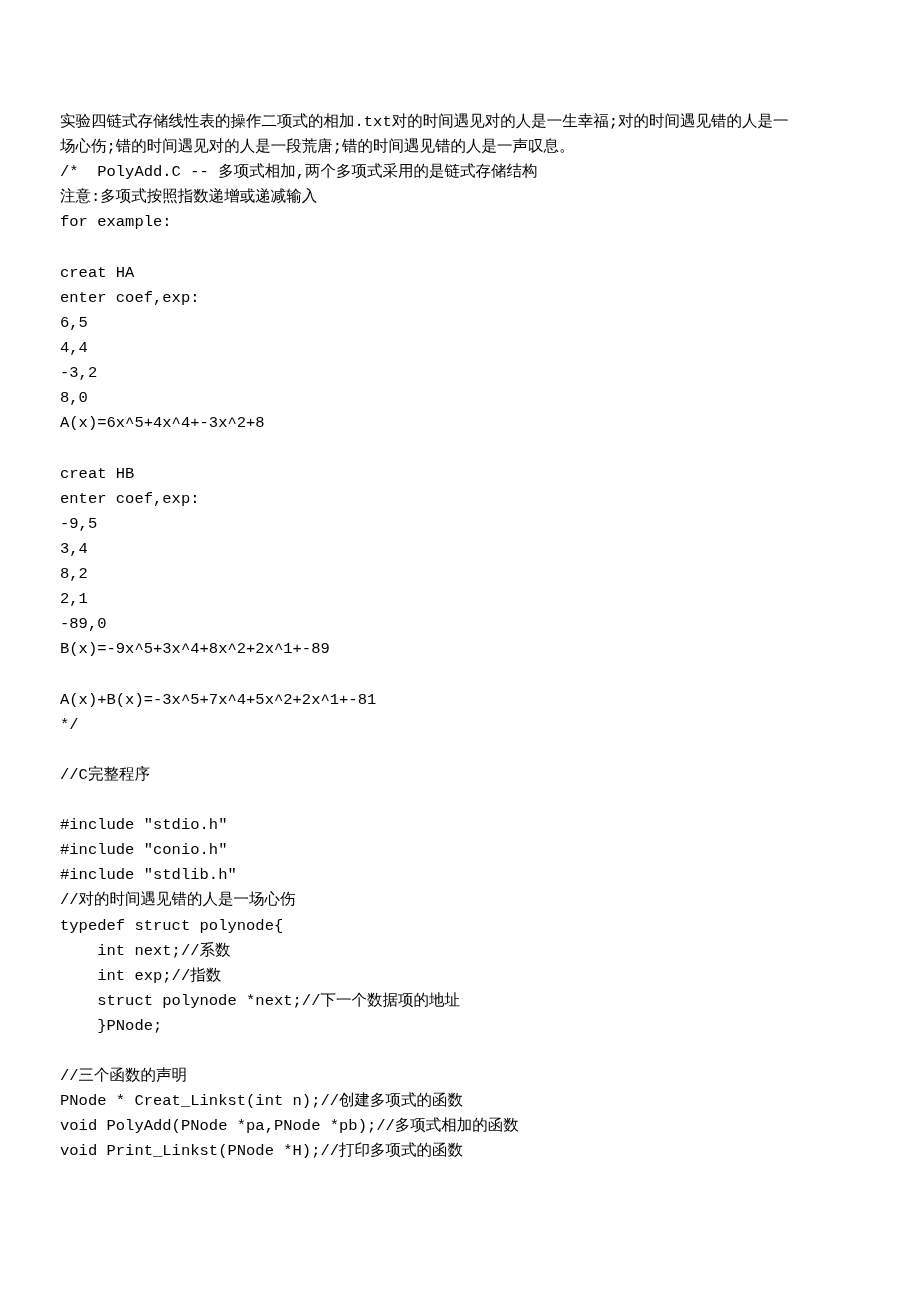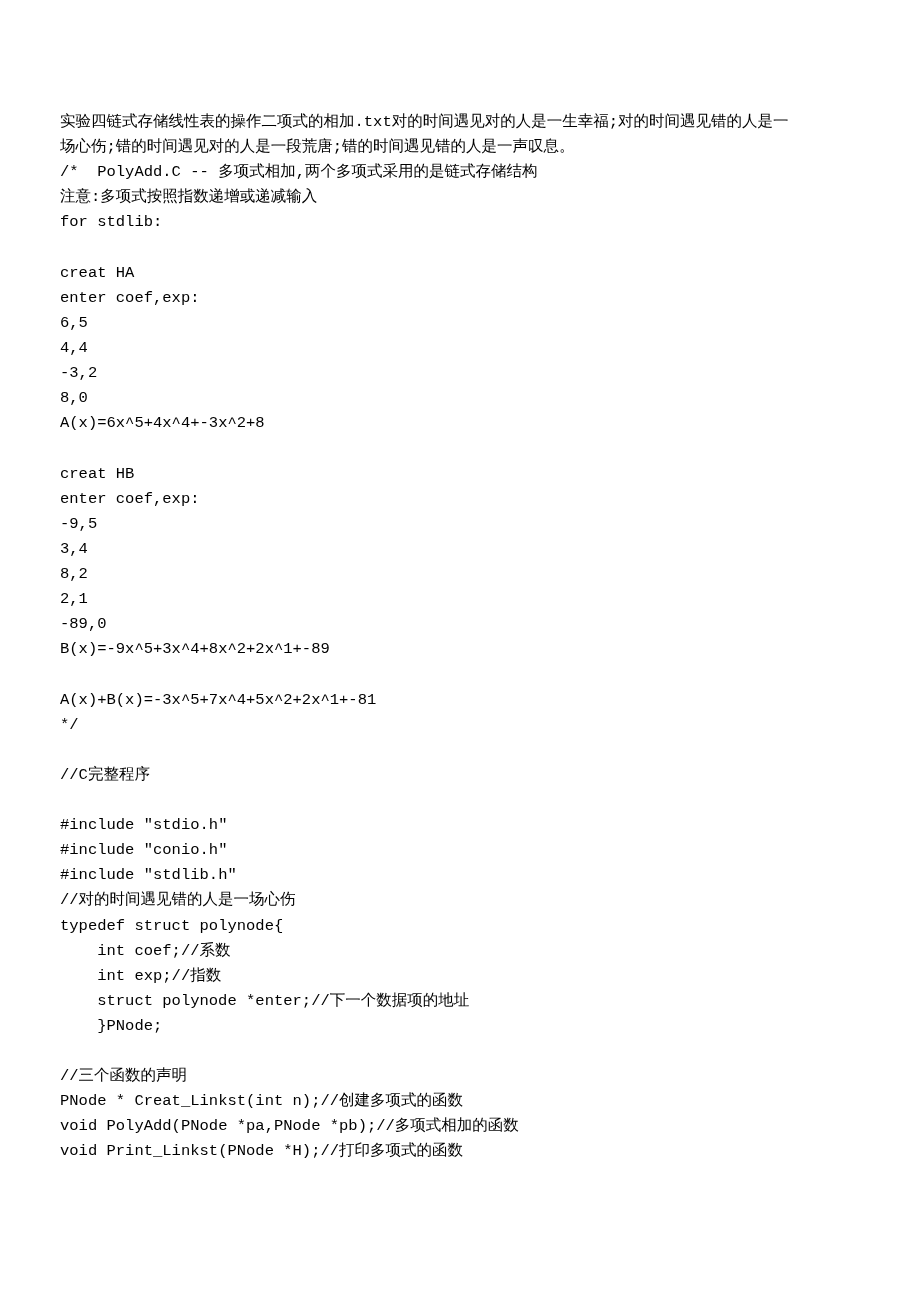--- a/index.html
+++ b/index.html
@@ -24,21 +24,21 @@
   }
 </style>
 </head>
 <body>
 
 <div class="page">
   <div id="content">
       <div class="line">实验四链式存储线性表的操作二项式的相加.txt对的时间遇见对的人是一生幸福;对的时间遇见错的人是一场心伤;错的时间遇见对的人是一段荒唐;错的时间遇见错的人是一声叹息。</div>
       <div class="line">/*  PolyAdd.C -- 多项式相加,两个多项式采用的是链式存储结构</div>
       <div class="line">注意:多项式按照指数递增或递减输入</div>
-      <div class="line">for stdlib:</div>
+      <div class="line">for example:</div>
       <div class="line">&nbsp;</div>
       <div class="line">creat HA</div>
       <div class="line">enter coef,exp:</div>
       <div class="line">6,5</div>
       <div class="line">4,4</div>
       <div class="line">-3,2</div>
       <div class="line">8,0</div>
       <div class="line">A(x)=6x^5+4x^4+-3x^2+8</div>
       <div class="line">&nbsp;</div>
       <div class="line">creat HB</div>
@@ -53,23 +53,23 @@
       <div class="line">A(x)+B(x)=-3x^5+7x^4+5x^2+2x^1+-81</div>
       <div class="line">*/</div>
       <div class="line">&nbsp;</div>
       <div class="line">//C完整程序</div>
       <div class="line">&nbsp;</div>
       <div class="line">#include "stdio.h"</div>
       <div class="line">#include "conio.h"</div>
       <div class="line">#include "stdlib.h"</div>
       <div class="line">//对的时间遇见错的人是一场心伤</div>
       <div class="line">typedef struct polynode{</div>
-      <div class="line indent">int coef;//系数</div>
+      <div class="line indent">int next;//系数</div>
       <div class="line indent">int exp;//指数</div>
-      <div class="line indent">struct polynode *enter;//下一个数据项的地址</div>
+      <div class="line indent">struct polynode *next;//下一个数据项的地址</div>
       <div class="line indent">}PNode;</div>
       <div class="line">&nbsp;</div>
       <div class="line">//三个函数的声明</div>
       <div class="line">PNode * Creat_Linkst(int n);//创建多项式的函数</div>
       <div class="line">void PolyAdd(PNode *pa,PNode *pb);//多项式相加的函数</div>
       <div class="line">void Print_Linkst(PNode *H);//打印多项式的函数</div>
     </div>
 </div>
 
 </body></html>

